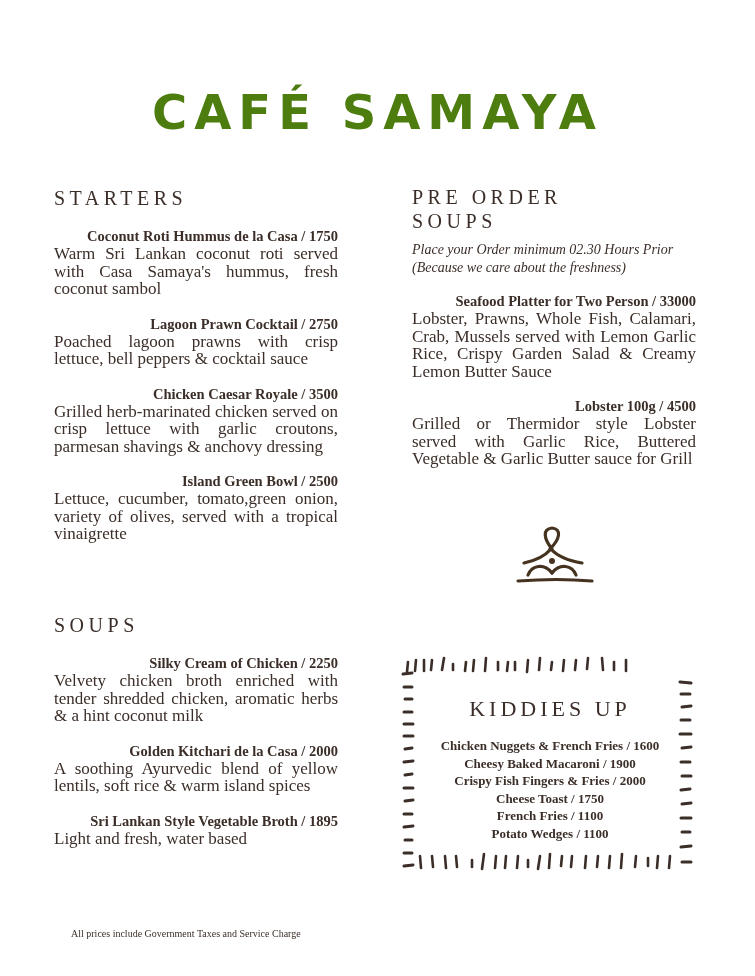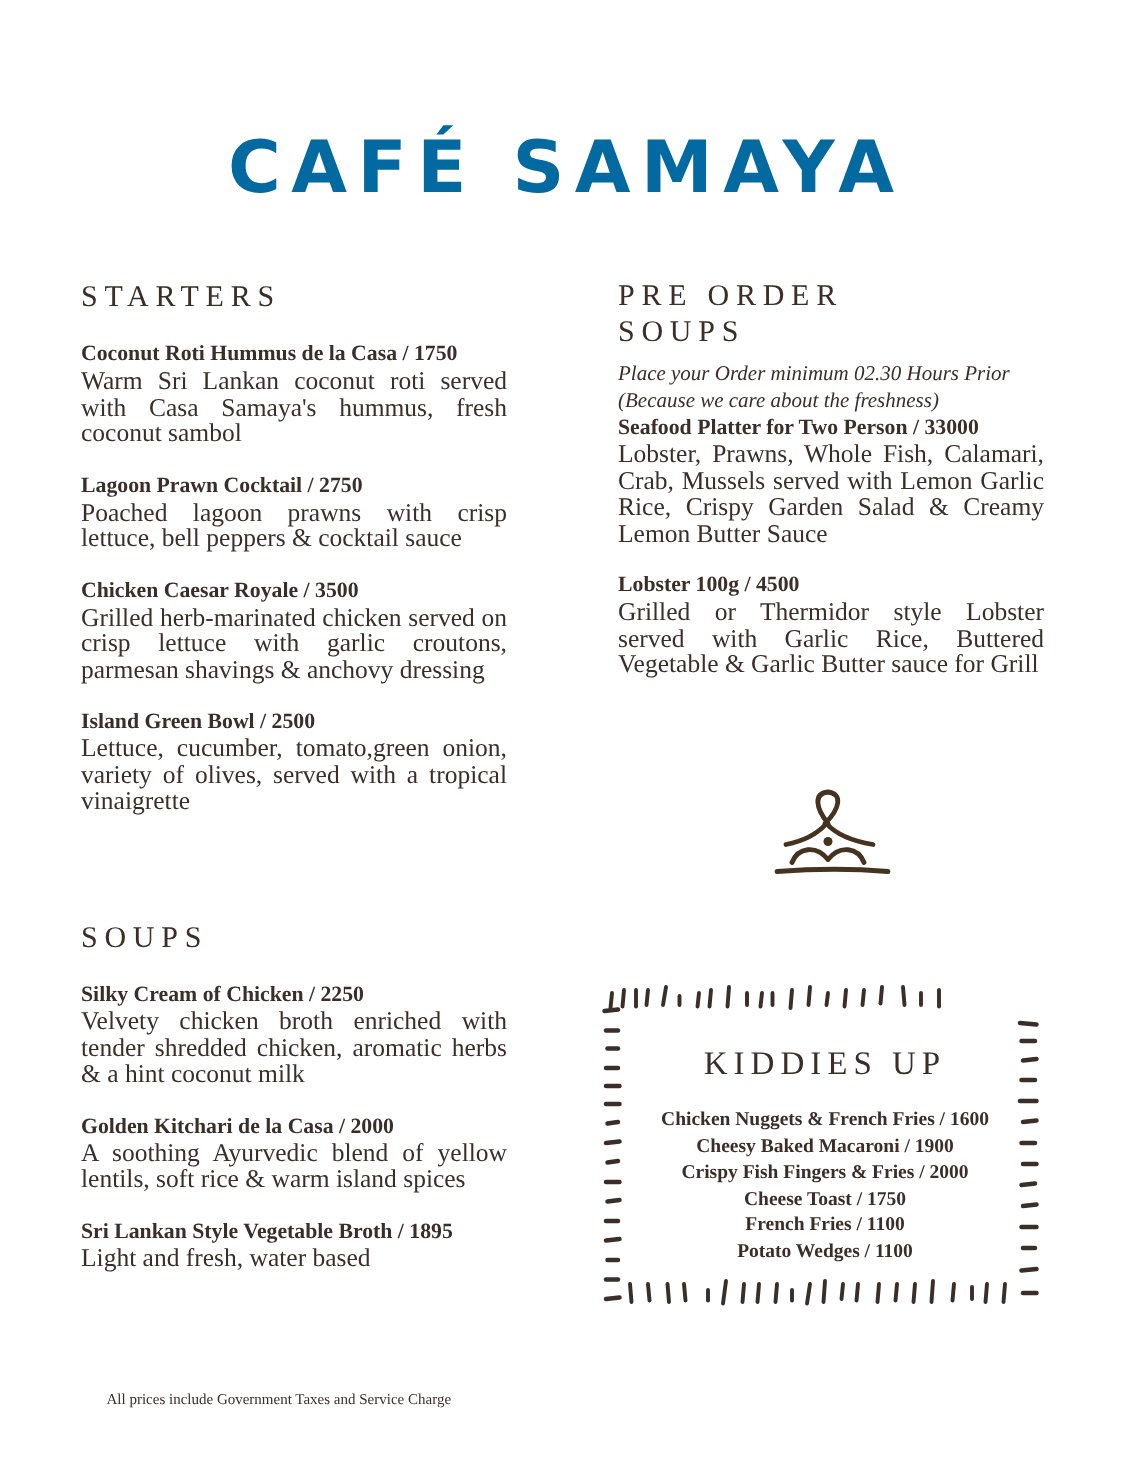--- a/index.html
+++ b/index.html
@@ -3,33 +3,33 @@
   <meta charset="utf-8">
   <style>
     html, body { margin: 0; padding: 0; }
     body {
       width: 755px; height: 976px; background: #ffffff; position: relative;
       font-family: "Liberation Serif", "DejaVu Serif", serif; color: #3b2e28; overflow: hidden;
     }
     .title {
       position: absolute; left: 0; width: 755px; top: 84px; text-align: center;
       font-family: "DejaVu Sans", "Liberation Sans", sans-serif; font-weight: bold;
-      font-size: 48px; letter-spacing: 7px; color: #0369a1; line-height: 56px;
+      font-size: 48px; letter-spacing: 7px; color: #4d7c0f; line-height: 56px;
     }
     .section-heading {
       font-size: 20px; letter-spacing: 4.5px; color: #3b2e28; line-height: 24px; margin: 0;
       font-weight: normal;
     }
     .col { position: absolute; }
     .col-left { left: 54px; width: 284px; }
     .col-right { left: 412px; width: 284px; }
     .item { margin-bottom: 18px; }
-    .item-name { font-weight: bold; font-size: 14.5px; line-height: 17px; color: #3b2e28; }
+    .item-name { font-weight: bold; font-size: 14.5px; line-height: 17px; color: #3b2e28; text-align: right; }
     .item-desc { font-size: 17px; line-height: 17.5px; text-align: justify; text-align-last: left; color: #3b2e28; }
-    .note { font-style: italic; font-size: 14px; line-height: 18px; margin-top: 8px; margin-bottom: 0; }
+    .note { font-style: italic; font-size: 14px; line-height: 18px; margin-top: 8px; margin-bottom: 16px; }
     .logo { position: absolute; left: 514px; top: 525px; width: 80px; height: 62px; }
     .kiddies-box { position: absolute; left: 400px; top: 652px; width: 300px; height: 222px; }
     .kiddies-box svg { position: absolute; left: 0; top: 0; }
     .kiddies-title {
       position: absolute; left: 0; width: 300px; top: 45px; text-align: center;
       font-size: 22px; letter-spacing: 4px; line-height: 24px; color: #3b2e28;
     }
     .kiddies-list { position: absolute; left: 0; width: 300px; top: 85px; text-align: center; }
     .kid-item { font-weight: bold; font-size: 13px; line-height: 17.6px; color: #3b2e28; }
     .footer { position: absolute; left: 71px; top: 928px; font-size: 10px; color: #3b2e28; }

